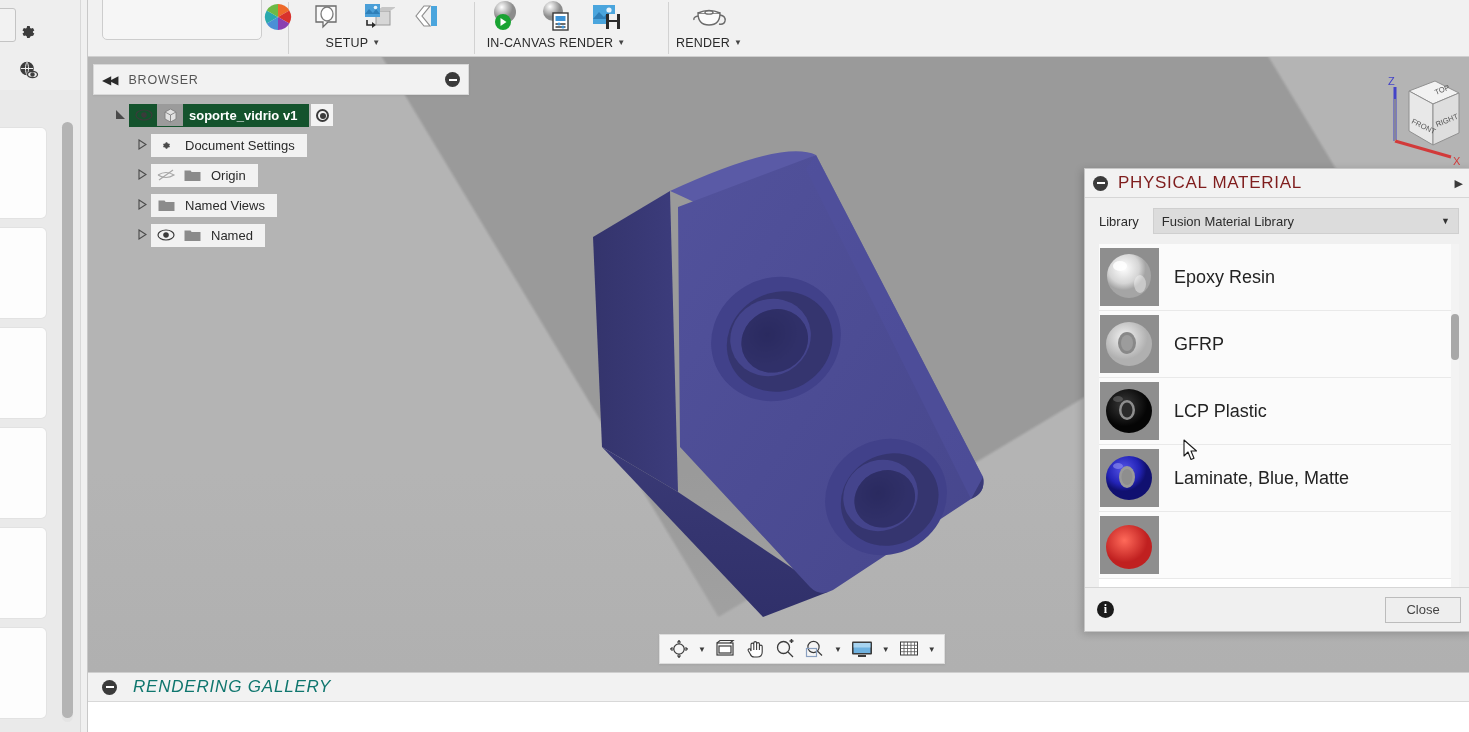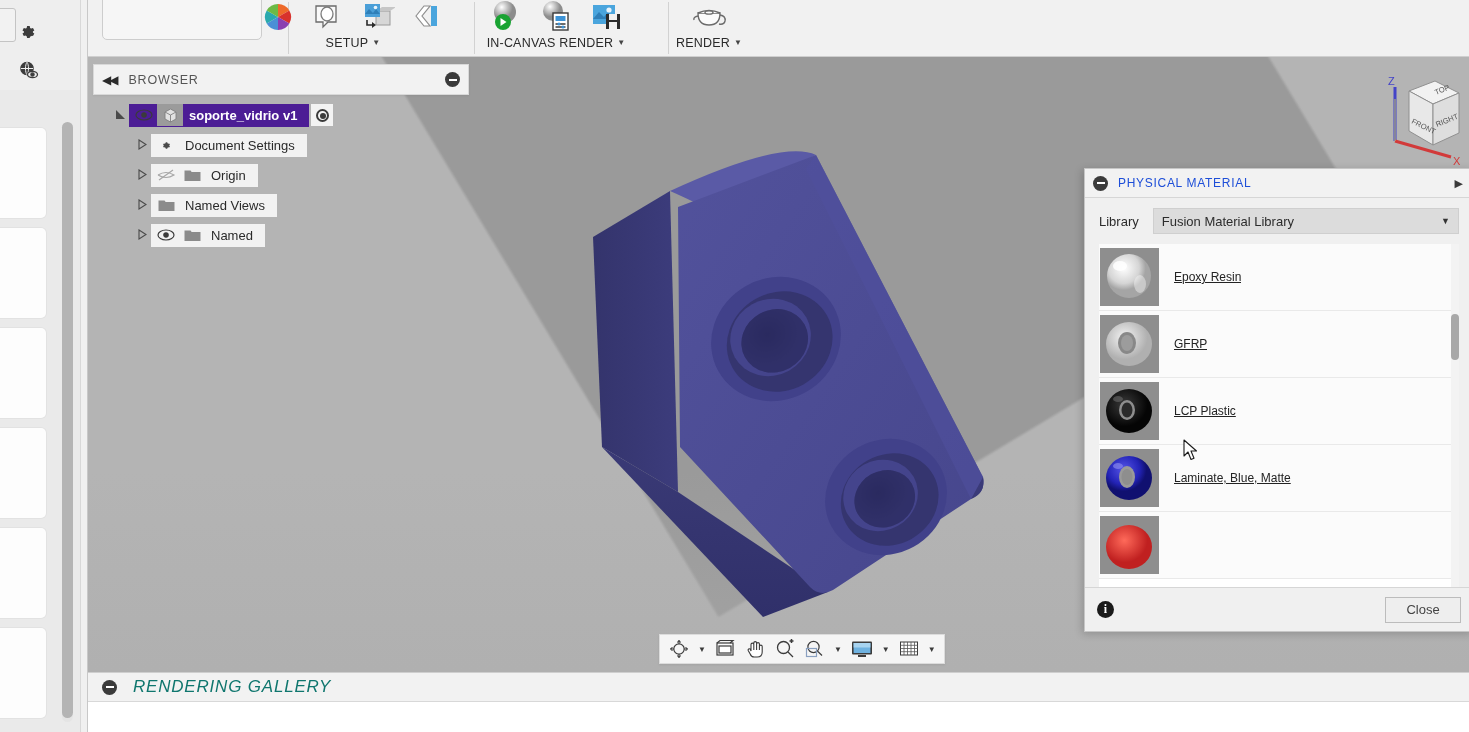--- a/index.html
+++ b/index.html
@@ -152,21 +152,21 @@
   }
   .tree-arrow {
     width: 18px; text-align: center; font-size: 11px; color: #4a4a4a;
     flex: 0 0 18px;
   }
   .tree-chip {
     display: flex; align-items: center; height: 23px;
     background: rgba(250,250,250,0.88);
     padding: 0 2px;
   }
-  .tree-chip.selected { background: #4c1d95; }
+  .tree-chip.selected { background: #14532d; }
   .tree-eye, .tree-folder, .tree-gear {
     width: 26px; height: 22px; display: flex; align-items: center; justify-content: center;
     color: #4a4a4a;
   }
   .tree-eye.dim { opacity: 0.55; }
   .tree-label {
     font-size: 13px; color: #2a2a2a; padding: 0 10px 0 6px; white-space: nowrap;
   }
   .tree-label.selected { color: #ffffff; font-weight: bold; }
   .tree-compbox {
@@ -227,21 +227,21 @@
   }
   .dlg-header {
     height: 29px; background: #f2f2f2; border-bottom: 1px solid #d6d6d6;
     display: flex; align-items: center; padding: 0 8px;
   }
   .dlg-minimize {
     width: 15px; height: 15px; border-radius: 50%; background: #3b3b3b;
     display: flex; align-items: center; justify-content: center; margin-right: 10px;
   }
   .dlg-minimize i { display: block; width: 8px; height: 2px; background: #fff; }
-  .dlg-title { font-size: 12px; color: #1d4ed8; letter-spacing: 0.7px; flex: 1; }
+  .dlg-title { font-size: 17px; color: #7f1d1d; letter-spacing: 0.7px; flex: 1; }
   .dlg-expand { font-size: 11px; color: #3a3a3a; padding-right: 2px; }
 
   .dlg-libraryrow {
     display: flex; align-items: center; height: 46px; padding: 0 14px; gap: 14px;
   }
   .dlg-lib-label { font-size: 13px; color: #2c2c2c; }
   .dlg-lib-select {
     flex: 1; height: 26px; background: #dcdcdc; border: 1px solid #cfcfcf;
     display: flex; align-items: center; padding: 0 8px;
     font-size: 13px; color: #2c2c2c;
@@ -257,22 +257,22 @@
   .mat-row {
     display: flex; align-items: center; height: 67px;
     background: #fbfbfb; border-bottom: 1px solid #e9e9e9;
   }
   .mat-thumb {
     width: 59px; height: 58px; flex: 0 0 59px; margin-left: 1px;
     background: #8e8e8e; position: relative; overflow: hidden;
   }
   .mat-thumb svg { display: block; }
   .mat-name {
-    font-size: 12px; color: #232323; padding-left: 15px;
-    white-space: nowrap; overflow: hidden; text-decoration: underline;
+    font-size: 18px; color: #232323; padding-left: 15px;
+    white-space: nowrap; overflow: hidden;
   }
   .dlg-scrollbar {
     position: absolute; right: 0; top: 0; width: 8px; bottom: 0;
     background: #f3f3f3;
   }
   .dlg-scrollthumb {
     position: absolute; left: 0; top: 70px; width: 8px; height: 46px;
     background: #a8a8a8; border-radius: 4px;
   }
   .dlg-footer {

